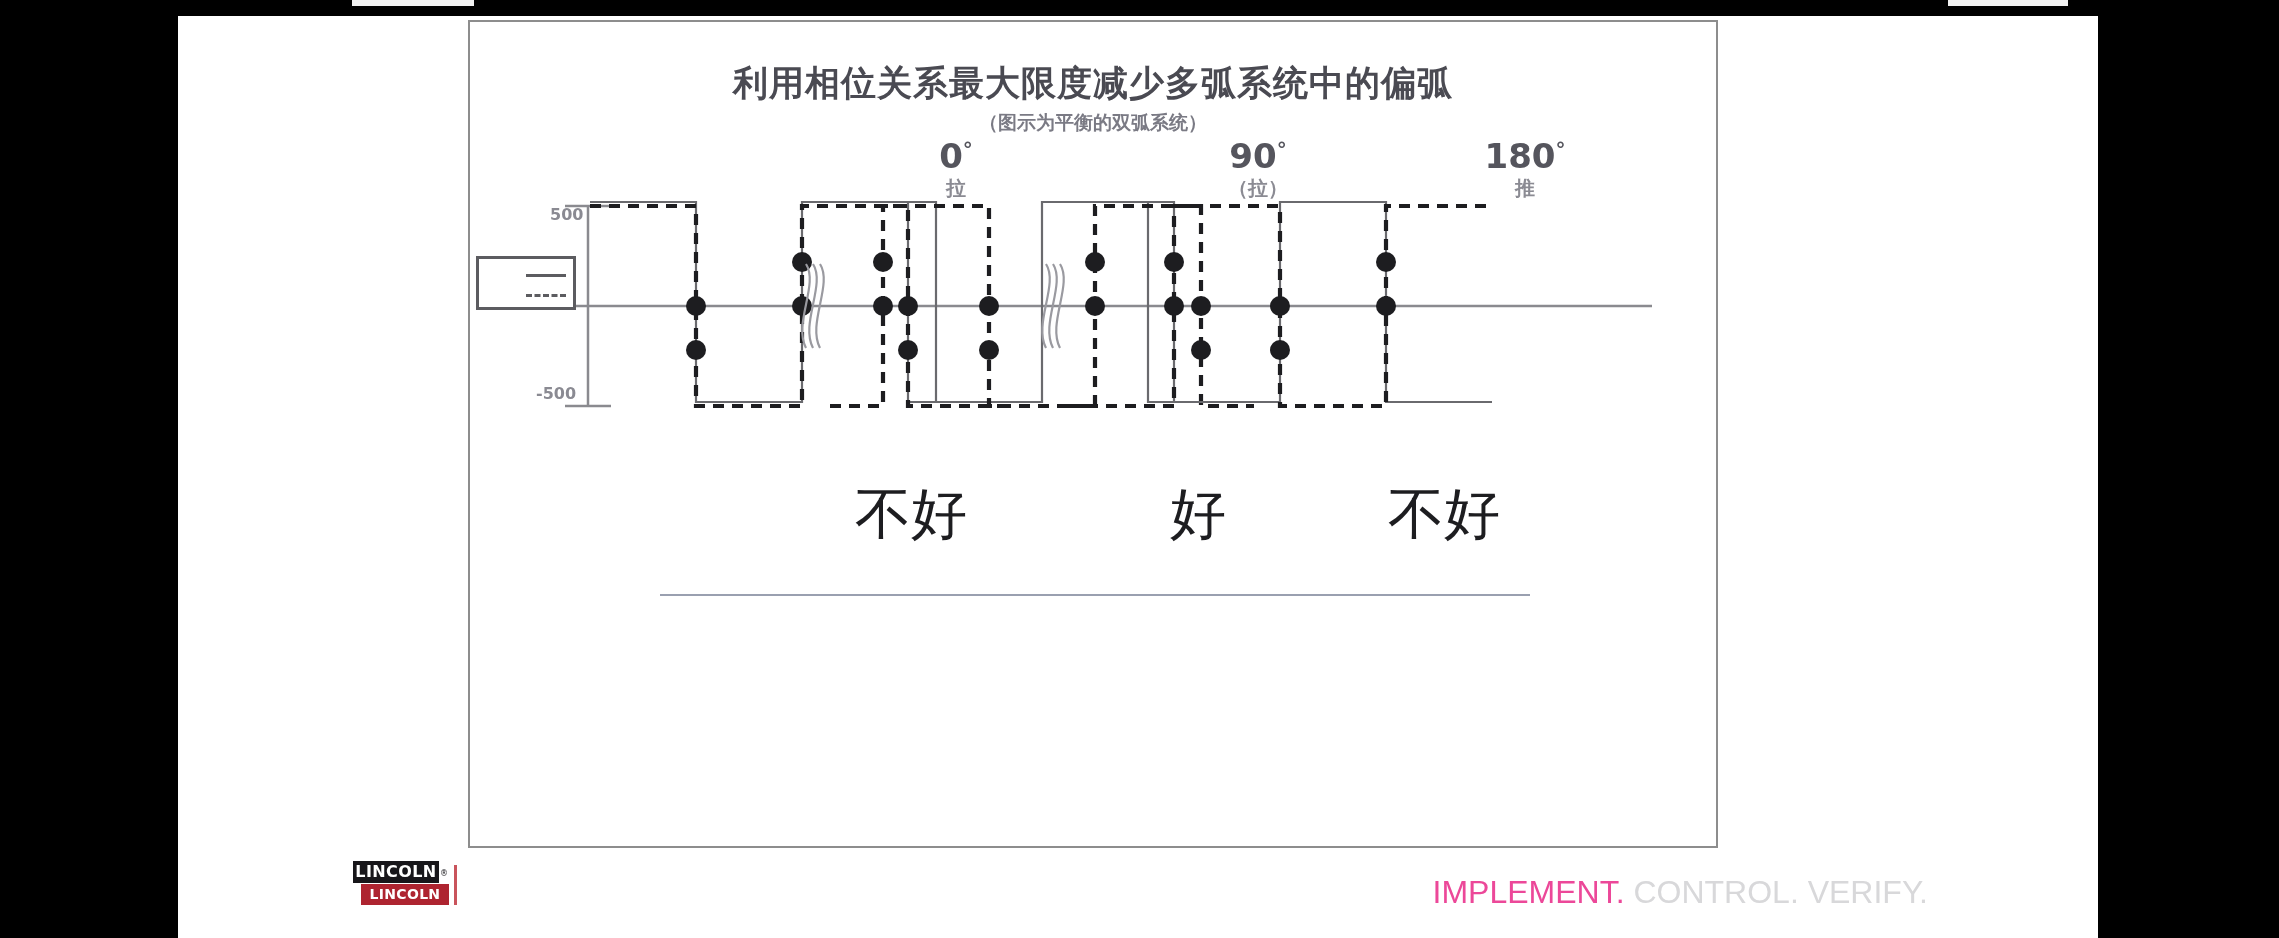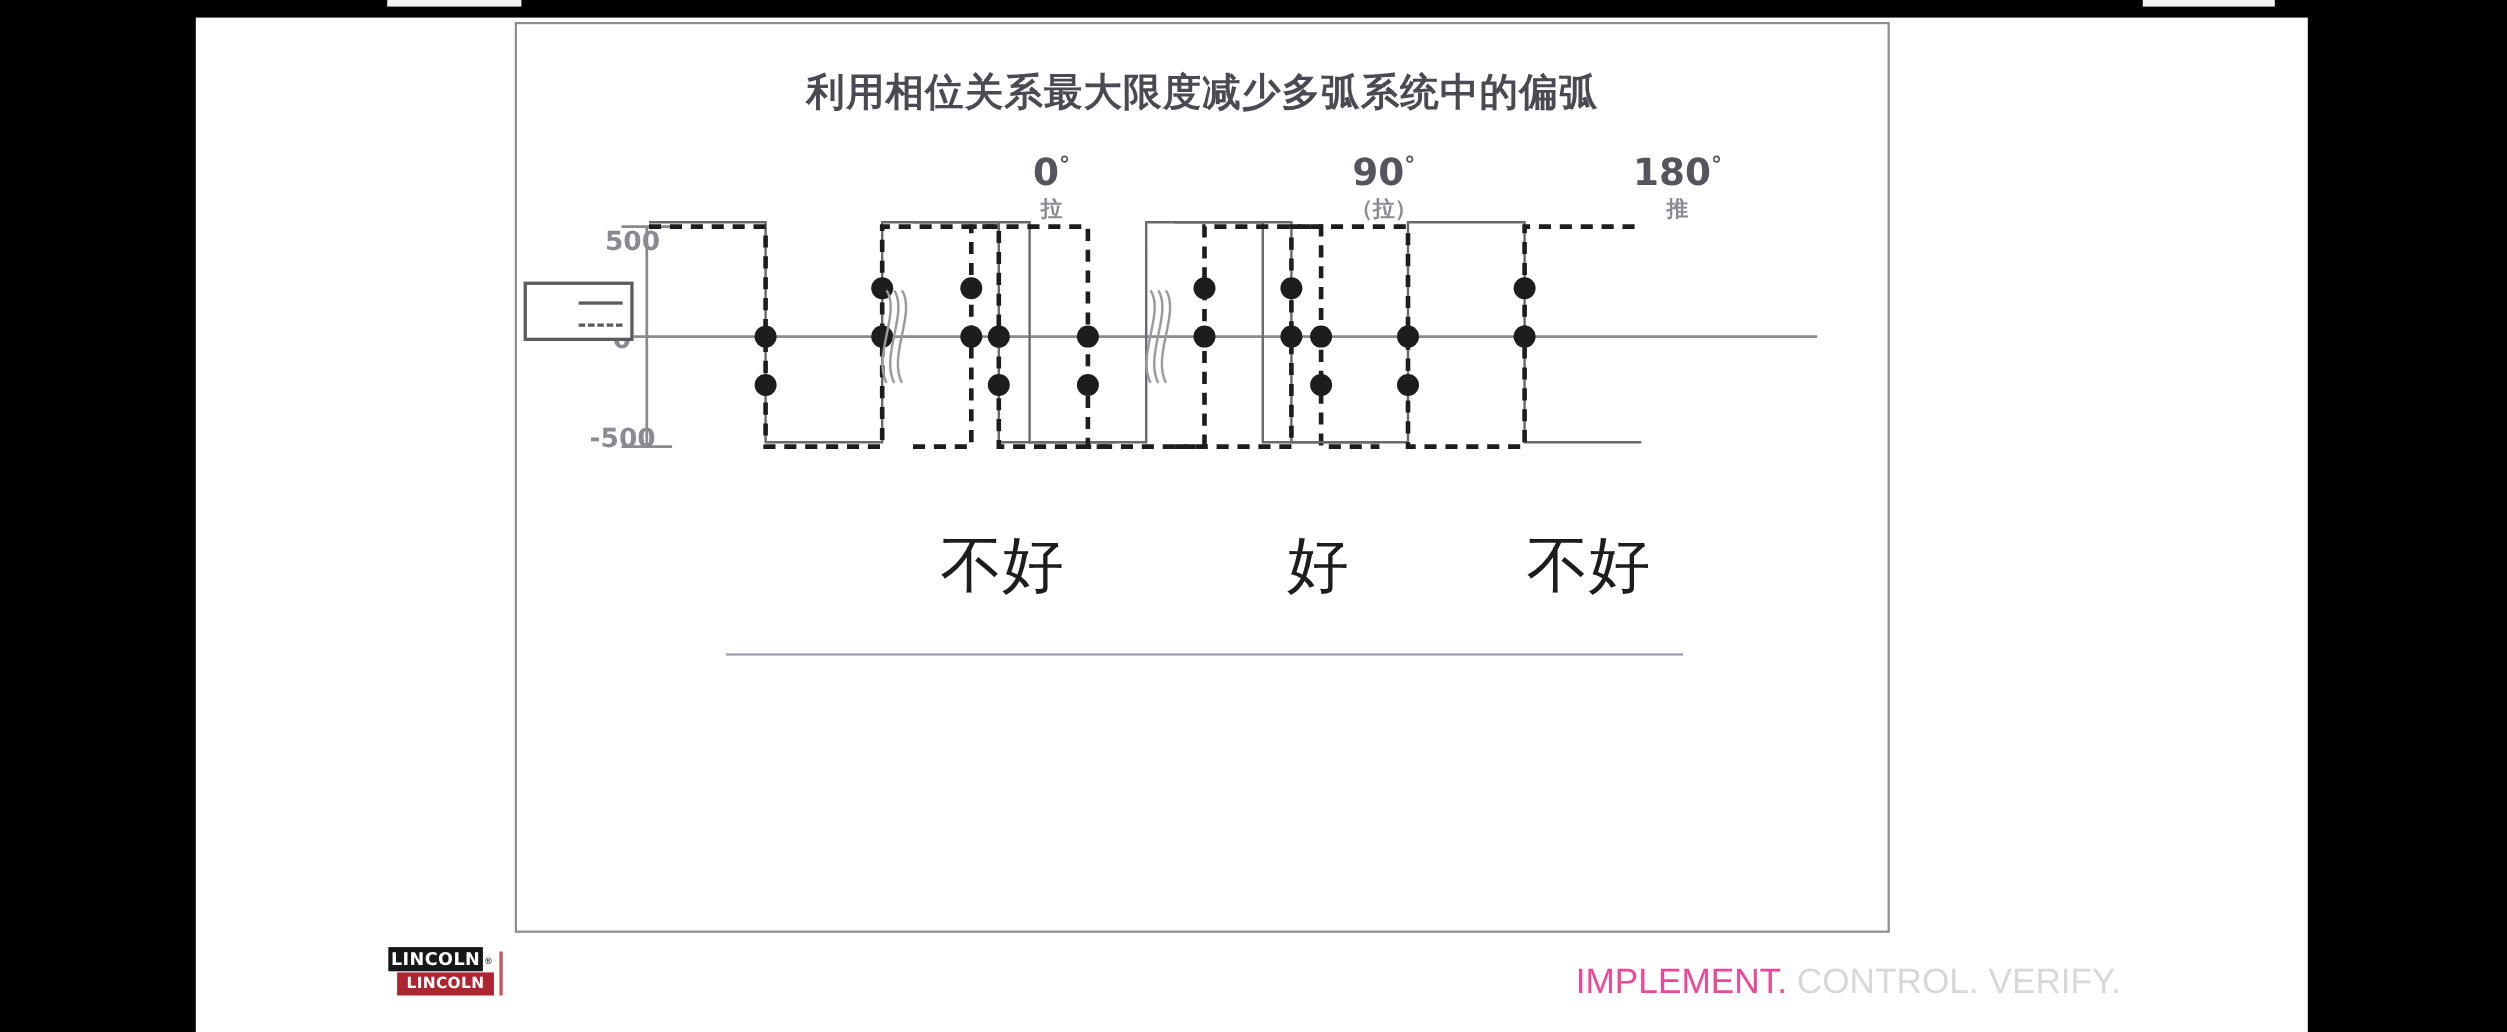--- a/index.html
+++ b/index.html
@@ -102,21 +102,21 @@
     margin-top: 2px;
   }
   #phase-head-0   { left: 386px; top: 110px; }
   #phase-head-90  { left: 688px; top: 110px; }
   #phase-head-180 { left: 955px; top: 110px; }
 
   
   .axis-label {
     position: absolute;
     font-family: "DejaVu Sans", sans-serif;
-    font-size: 24px;
+    font-size: 16px;
     font-weight: 700;
     color: #8a8a92;
     white-space: nowrap;
   }
   #axis-500  { left: 80px;  top: 183px; }
   #axis-0    { left: 87px;  top: 272px; }
   #axis-n500 { left: 66px;  top: 362px; }
 
   
   .legend-text {
@@ -259,20 +259,21 @@
 <div id="viewer">
 
   <div id="tab-left" class="tab-strip"></div>
   <div id="tab-right" class="tab-strip"></div>
 
   <div id="slide">
 
     <div id="diagram-frame">
 
       <div id="diagram-title">利用相位关系最大限度减少多弧系统中的偏弧</div>
+      <div id="diagram-subtitle">（图示为平衡的双弧系统）</div>
 
       <div id="phase-head-0" class="phase-head">
         <div class="phase-deg"><span>0</span><span class="deg-sym">°</span></div>
         <div class="phase-sub">拉</div>
       </div>
 
       <div id="phase-head-90" class="phase-head">
         <div class="phase-deg"><span>90</span><span class="deg-sym">°</span></div>
         <div class="phase-sub">（拉）</div>
       </div>

